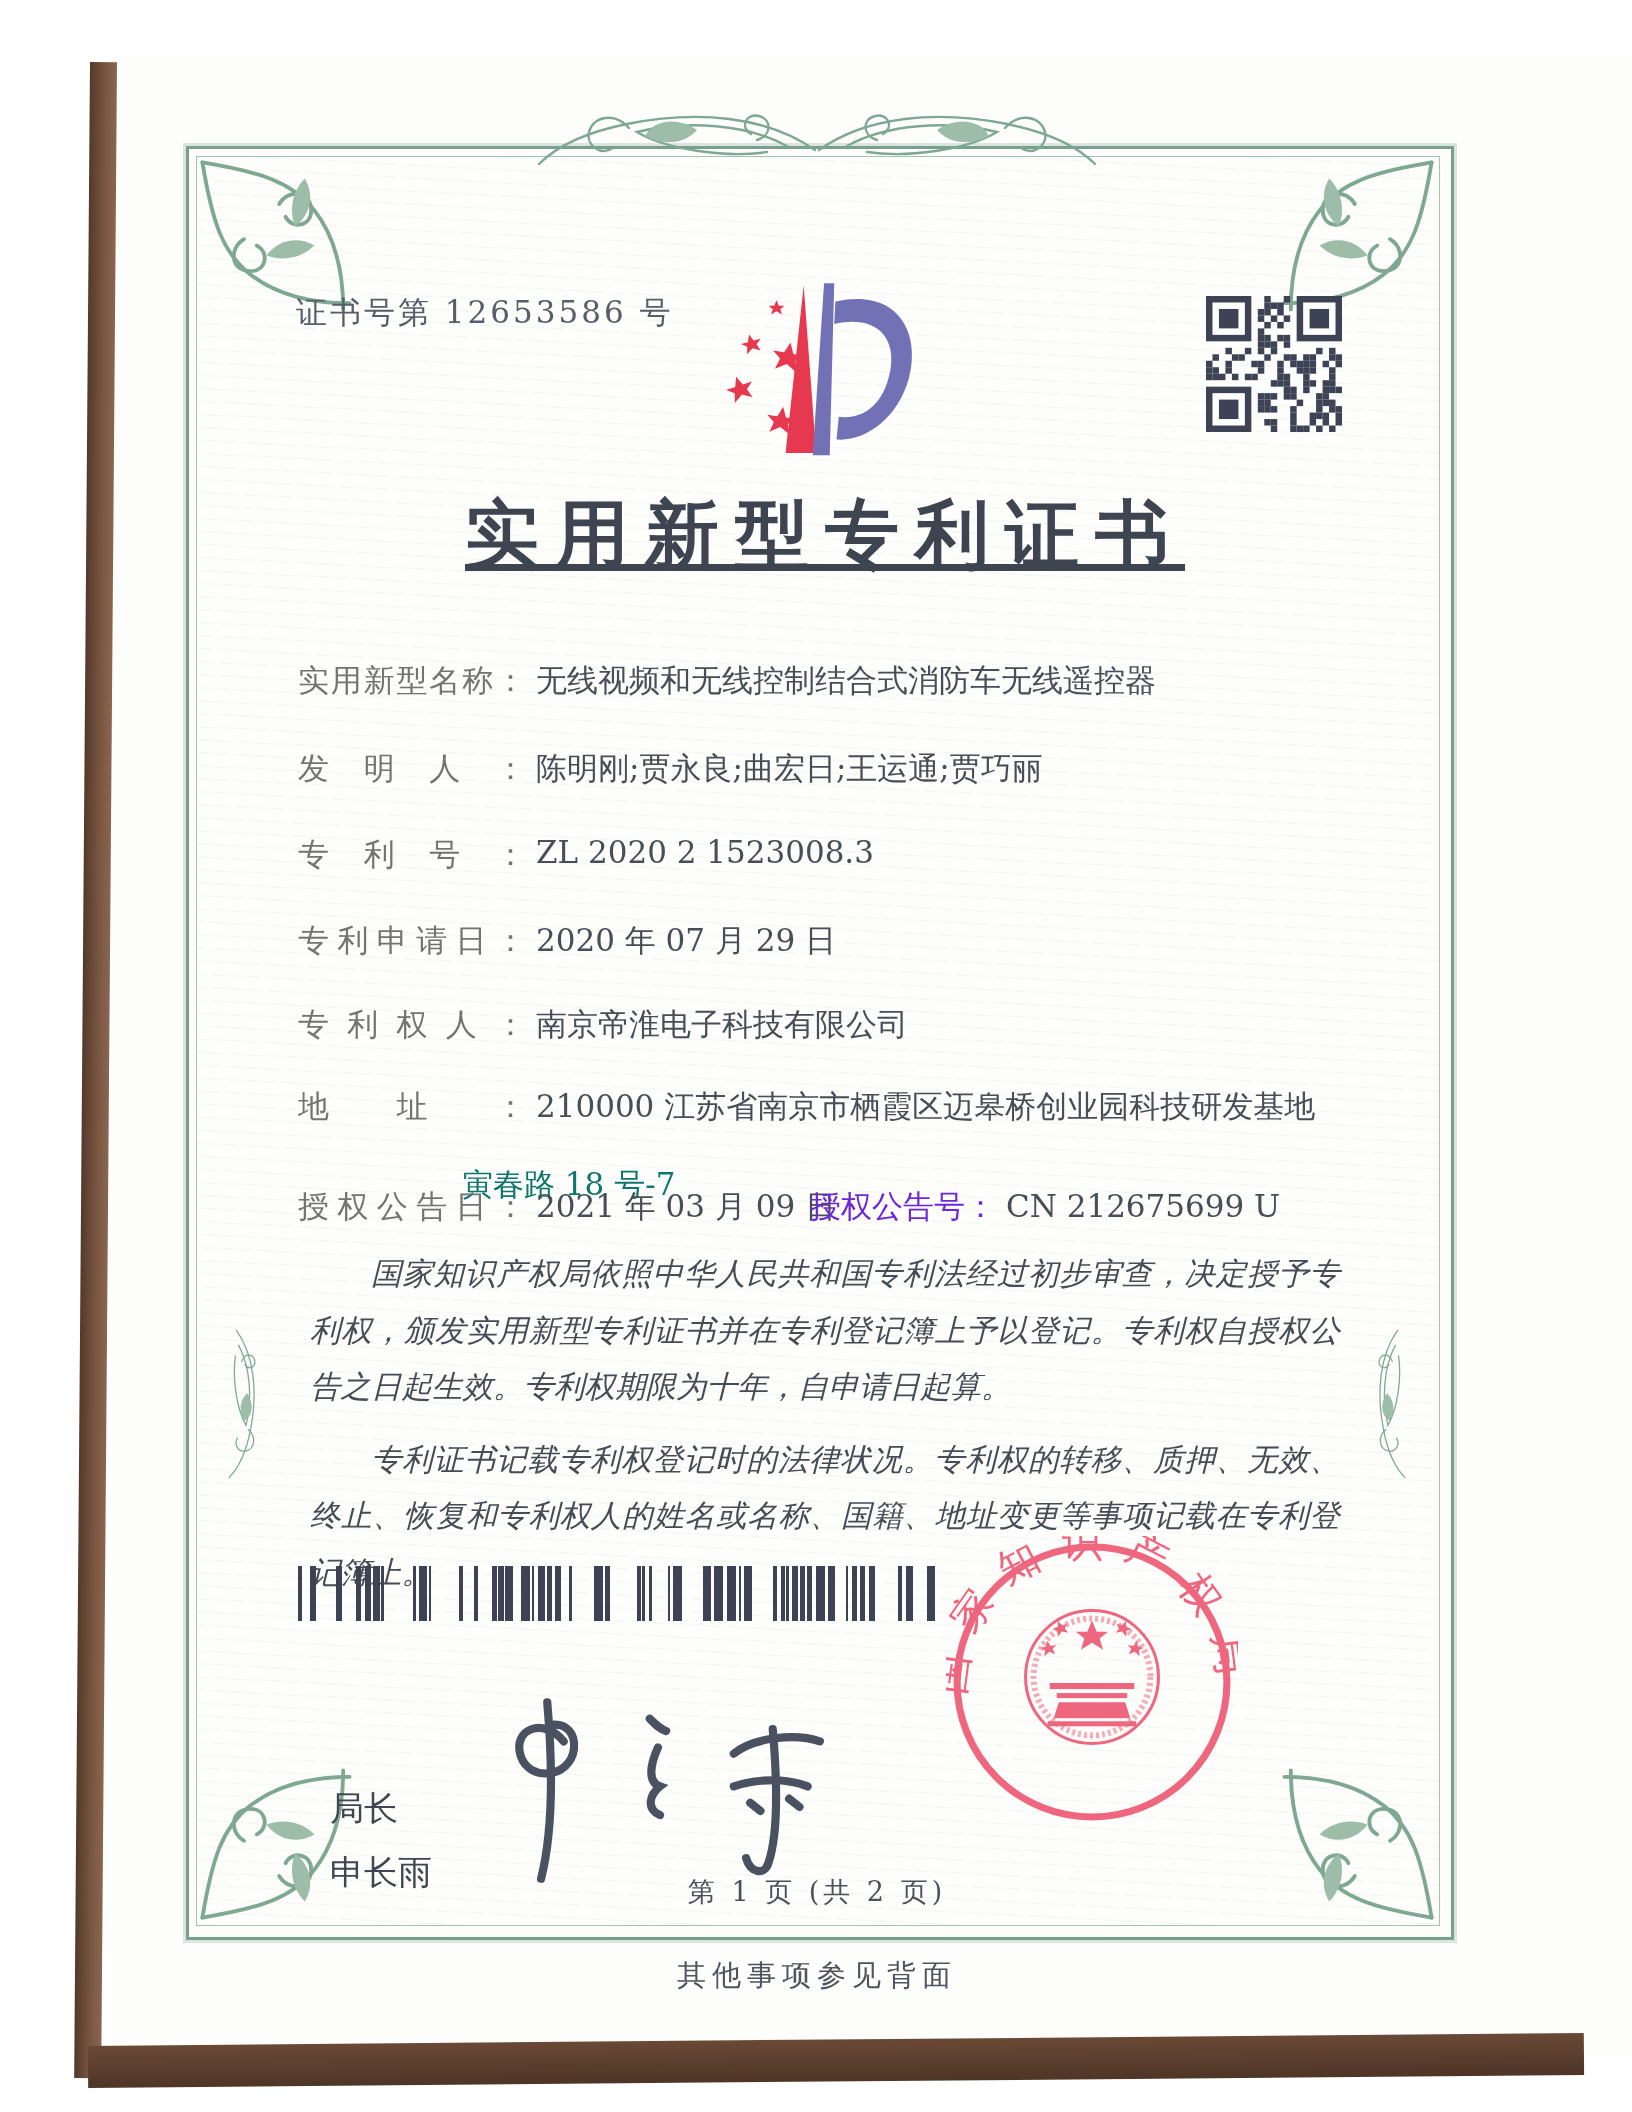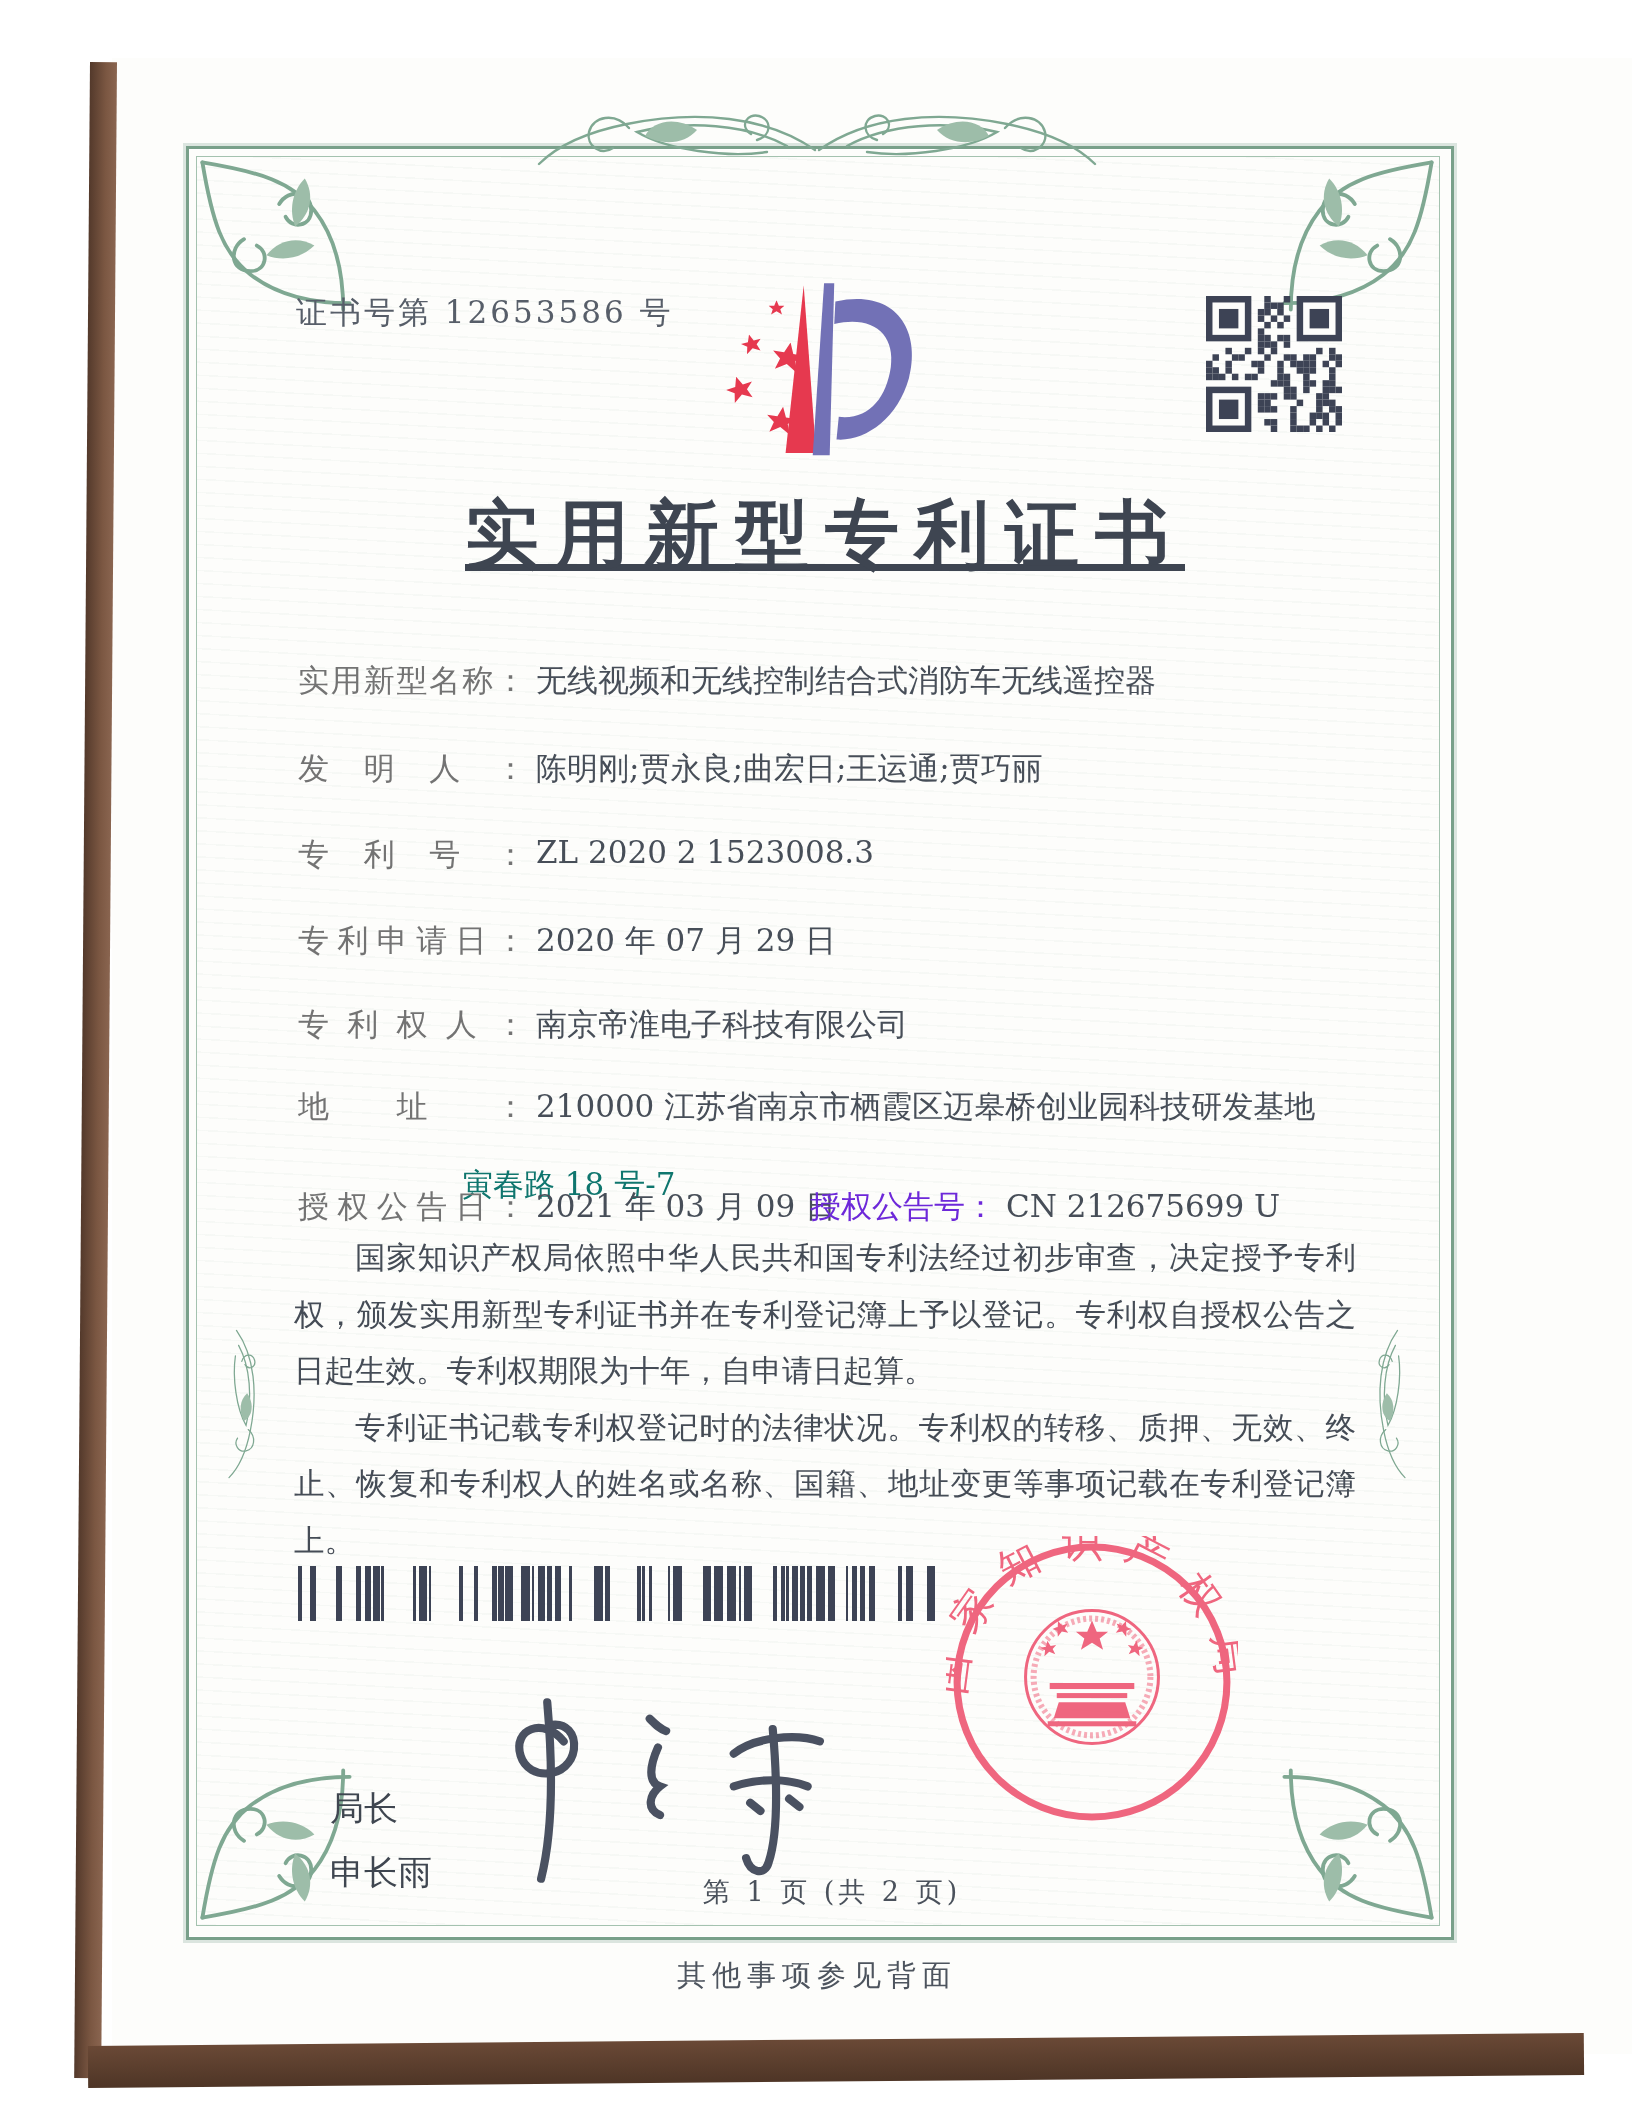--- a/index.html
+++ b/index.html
@@ -31,32 +31,32 @@
     font-weight:bold;letter-spacing:16px;text-indent:16px;color:#3e4551;text-decoration:underline;}
   .frow{left:298px;font-size:31px;white-space:nowrap;}
   .flabel{display:inline-block;width:228px;text-align:justify;text-align-last:justify;
     vertical-align:top;color:#737373;}
   .flabel2{color:#6d28d9;}
   .fvalue{padding-left:10px;color:#474e58;}
   .addr2{left:462px;top:1132px;font-size:31px;color:#0f766e;margin-top:32px;}
   .grant2{position:absolute;left:512px;top:0;}
   .bodytext{left:294px;top:1230px;width:1062px;font-size:30.5px;line-height:56.5px;
     text-align:justify;color:#454c56;}
-  .bodytext p{margin:0;text-indent:2em;}
+  .bodytext p{margin:16px;text-indent:2em;font-style:italic;}
   .barcode{left:298px;top:1566px;width:640px;height:55px;}
   .director-role{left:330px;top:1786px;font-size:34px;color:#3f4650;
     font-family:"DejaVu Sans","Liberation Sans",sans-serif;}
   .director-name{left:330px;top:1850px;font-size:34px;color:#3f4650;
     font-family:"DejaVu Sans","Liberation Sans",sans-serif;}
   .signature{left:470px;top:1688px;width:380px;height:205px;}
   .seal{left:946px;top:1536px;width:292px;height:292px;opacity:.93;}
   .seal-date{left:946px;top:1770px;width:292px;text-align:center;font-size:30px;
     color:#3f4750;letter-spacing:2px;z-index:5;}
   .page-info{left:186px;top:1874px;width:1262px;text-align:center;font-size:27px;
-    letter-spacing:4px;color:#4a515b;padding-left:15px;}
+    letter-spacing:4px;color:#4a515b;}
   .back-note{left:186px;top:1956px;width:1262px;text-align:center;font-size:29px;
     letter-spacing:6px;color:#4d545e;}
 </style>
 </head>
 <body>
 
 <div id="stage">
 
   <svg width="0" height="0" style="position:absolute" aria-hidden="true">
     <defs>

